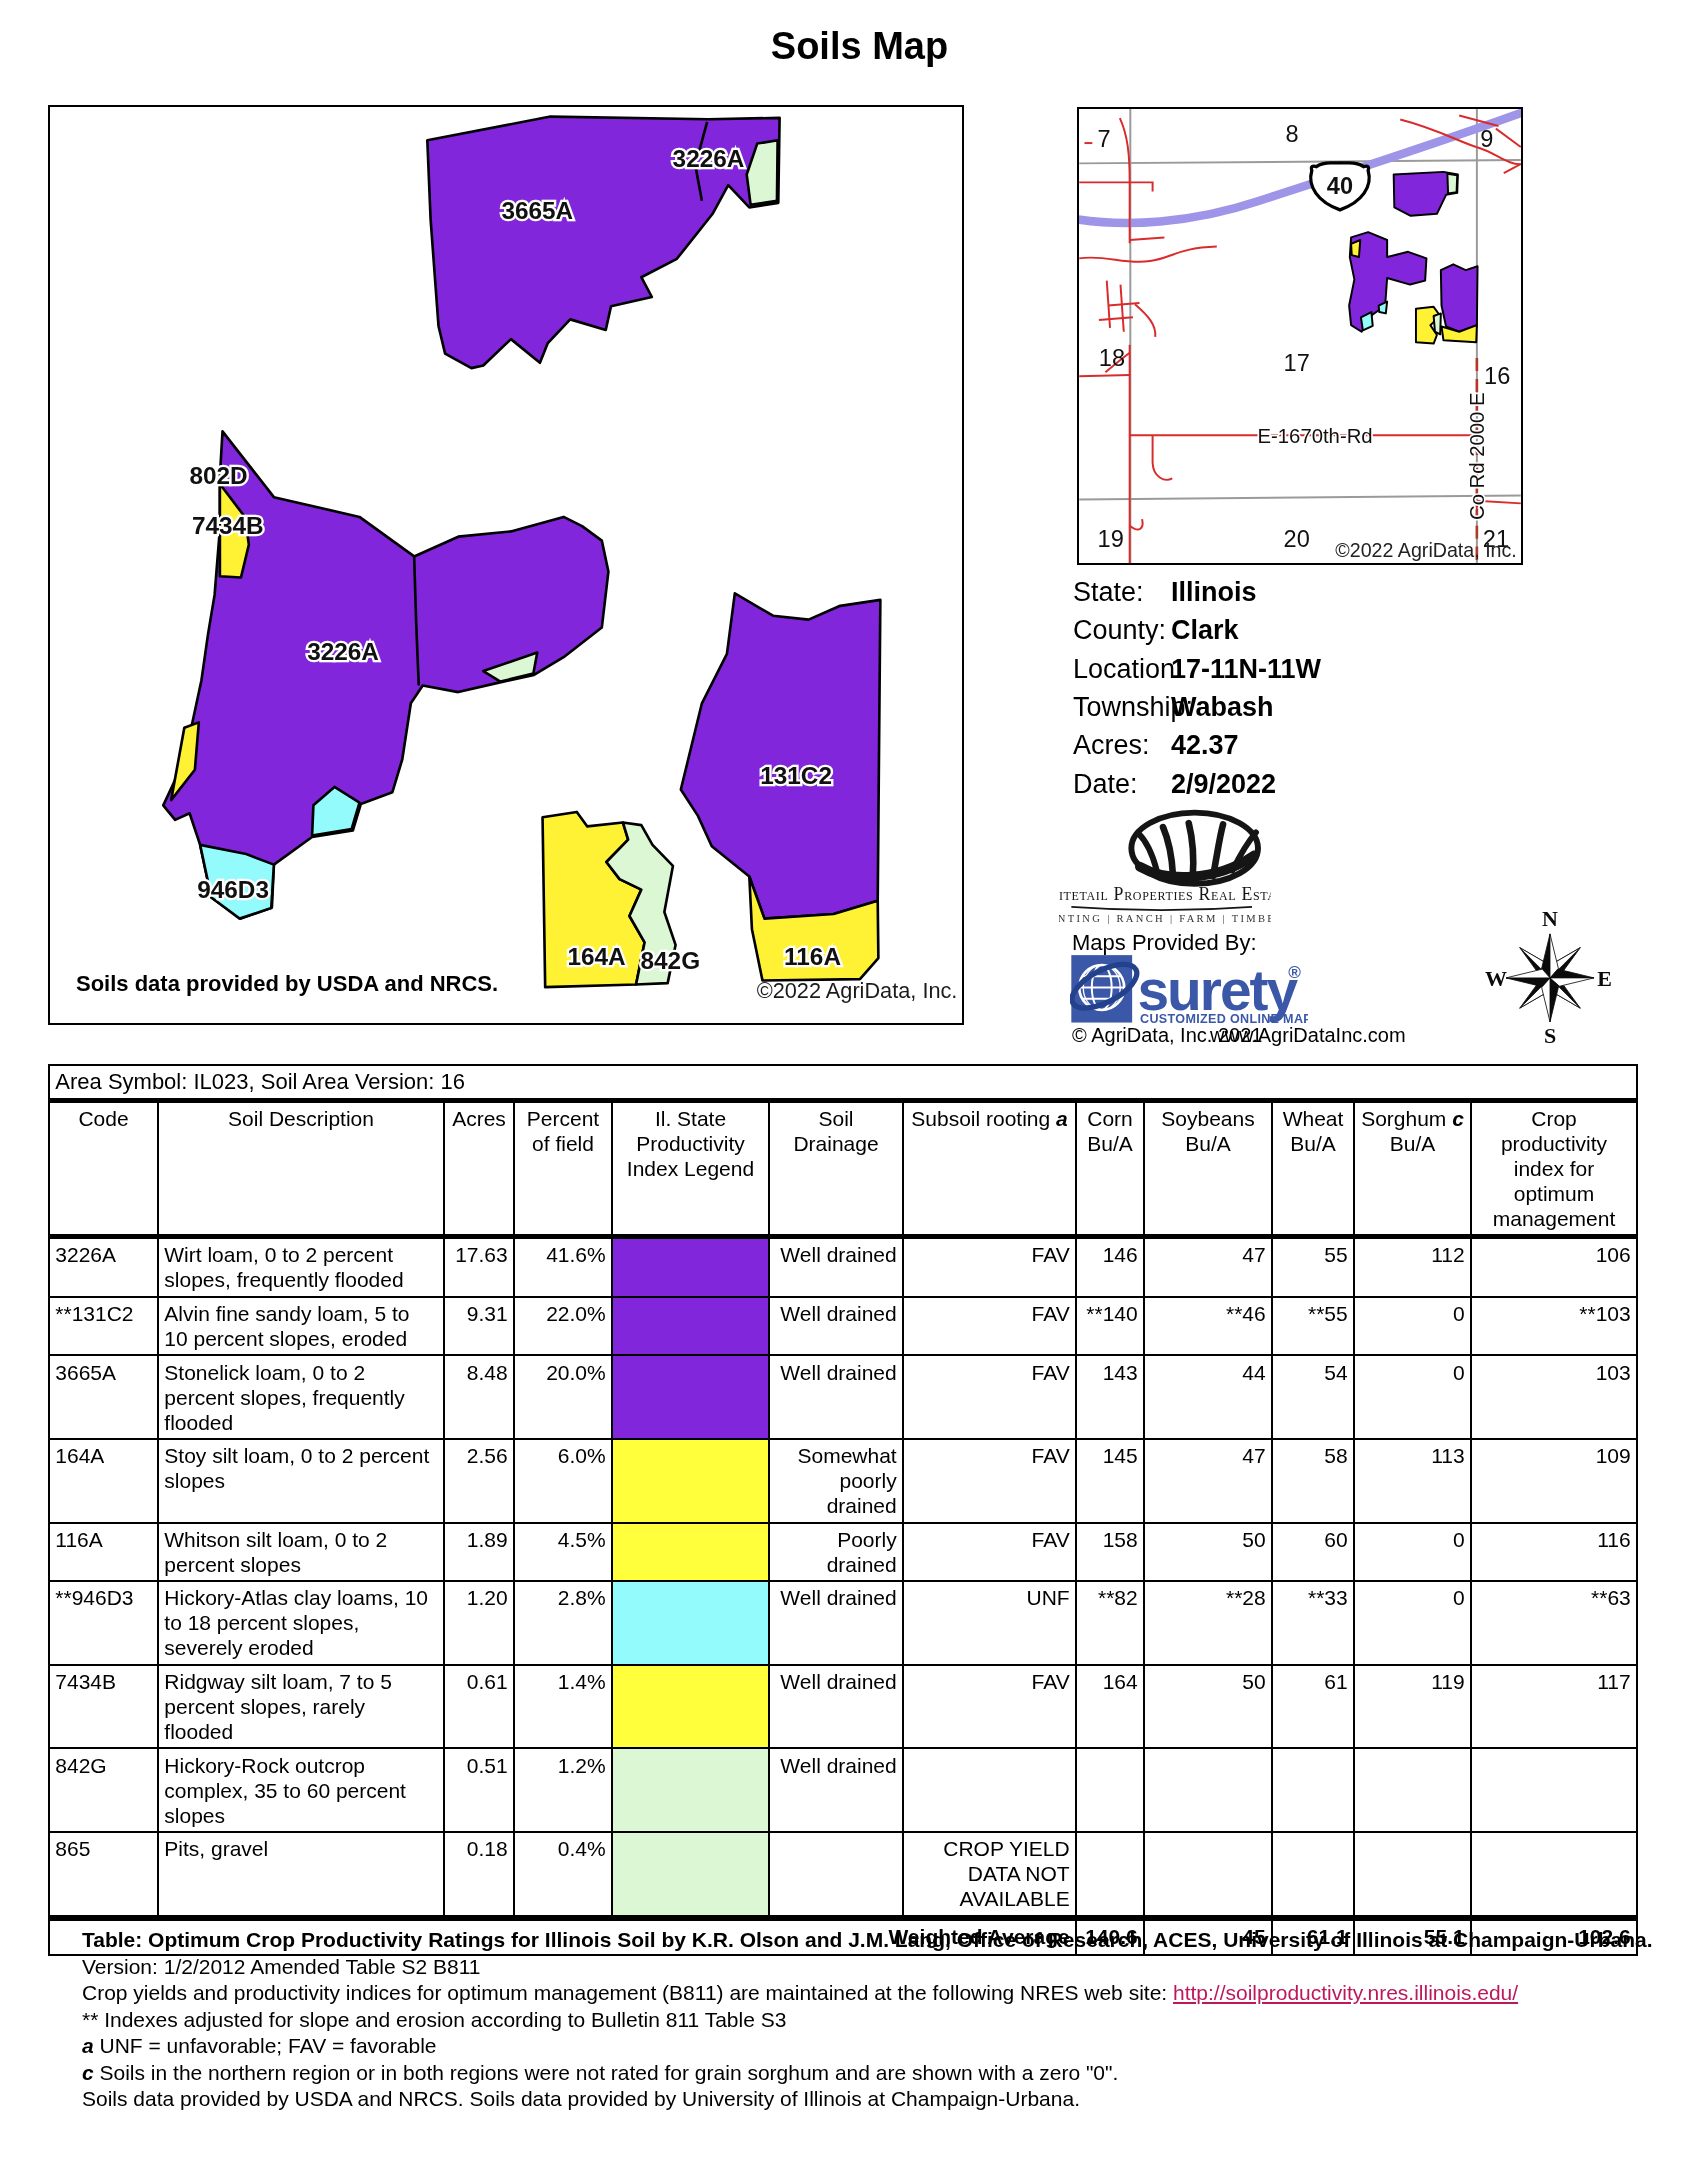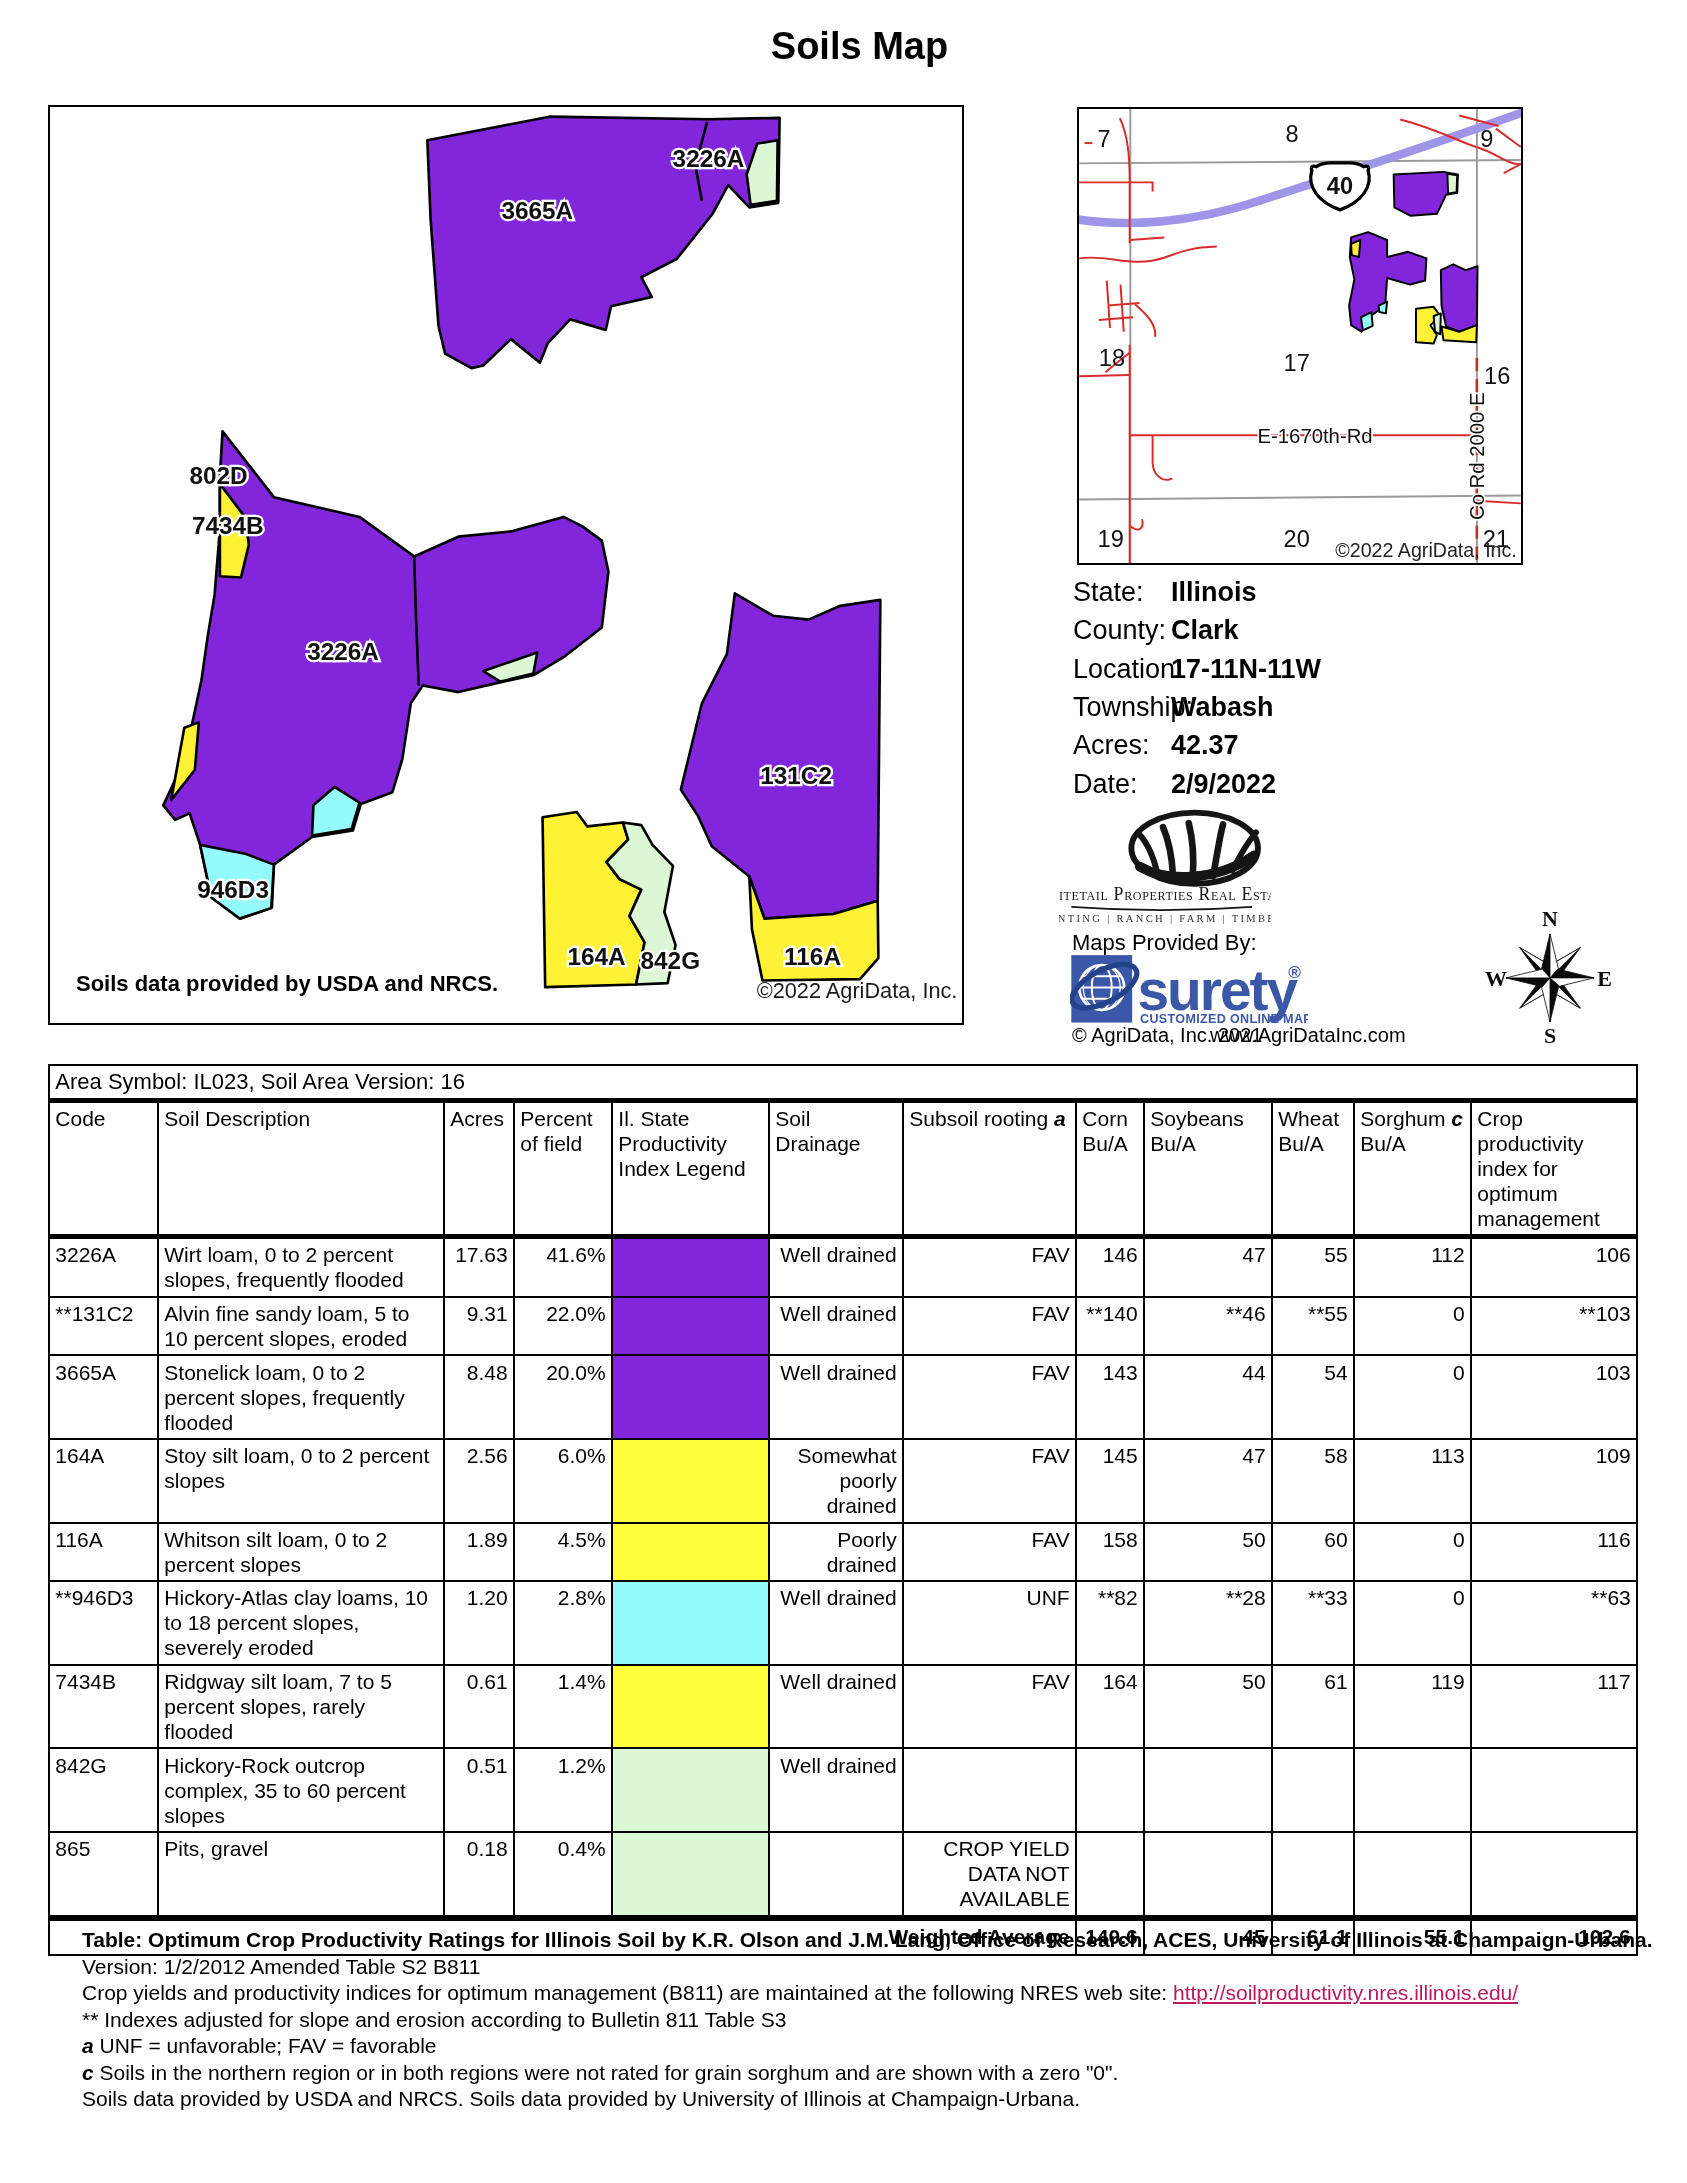--- a/index.html
+++ b/index.html
@@ -33,21 +33,21 @@
   #agri-line{left:1072px;top:1024px;width:450px;font-size:20px;}
   #agri-line .web{position:absolute;left:138px;}
   
   #compass{left:1484px;top:902px;width:132px;height:143px;}
   .cp-letter{font-family:"Liberation Serif",serif;font-weight:bold;font-size:40px;fill:#0b0b0b;}
   
   #soil-table{left:48px;top:1064px;width:1588px;border-collapse:collapse;table-layout:fixed;background:#fff;font-size:21px;}
   #soil-table td,#soil-table th{border:2px solid #000;padding:3.3px 5.3px;vertical-align:top;line-height:25px;overflow:hidden;}
   #soil-table{border:2.6px solid #000;padding-left:32px;}
   #soil-table .area-row td{border-bottom:5.3px solid #000;font-size:22px;}
-  #soil-table th{font-weight:normal;text-align:left;border-bottom:5.3px solid #000;}
+  #soil-table th{font-weight:normal;text-align:center;border-bottom:5.3px solid #000;}
   #soil-table .num,#soil-table .rt{text-align:right;}
   #soil-table .pre{white-space:pre-line;}
   #soil-table .wa td{border-top:6px solid #000;font-weight:bold;text-align:right;line-height:26.5px;}
   .legend-cell{padding:0;}
   
   #footnotes{left:50px;top:1927px;width:1590px;font-size:21px;line-height:26.5px;margin-left:32px;}
   #footnotes .b{font-weight:bold;}
   #footnotes .bi{font-weight:bold;font-style:italic;}
   #footnotes a{color:#be185d;}
 </style>

